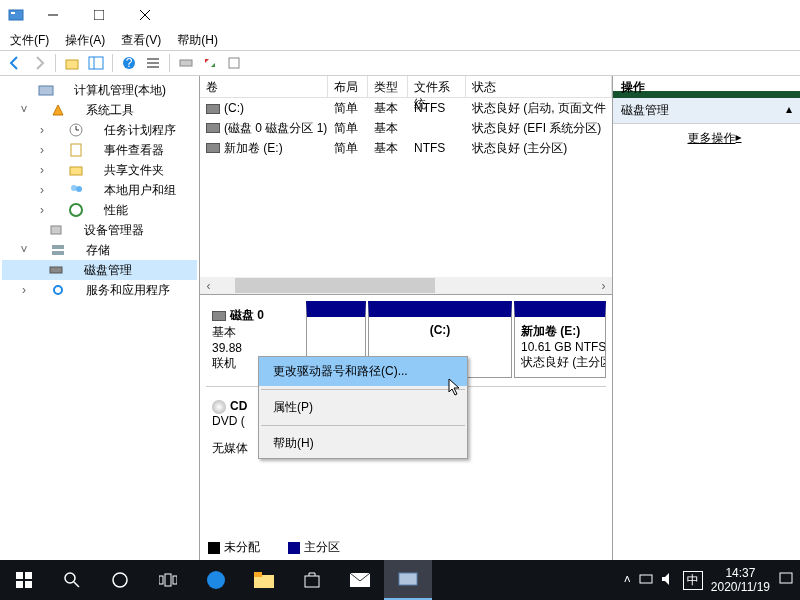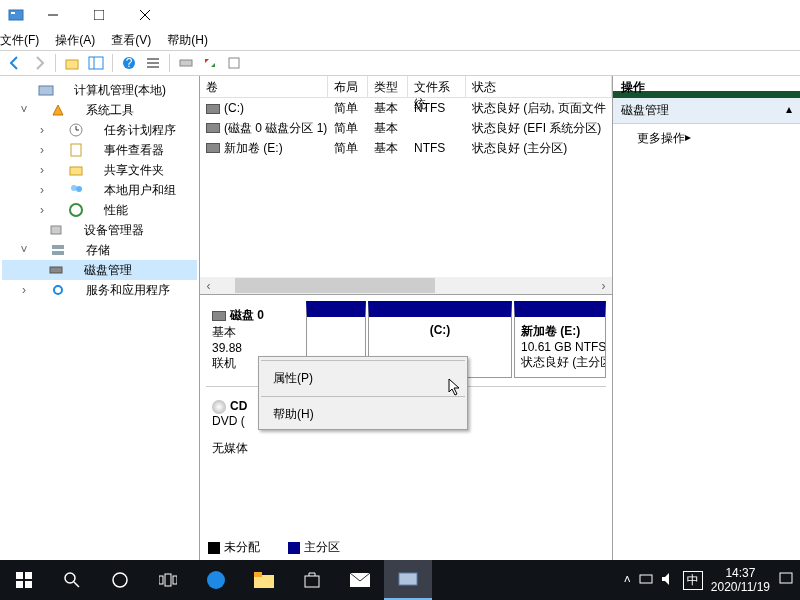--- a/index.html
+++ b/index.html
@@ -2,21 +2,21 @@
 <html><head>
 <meta charset="utf-8">
 <style>
 * { margin: 0; padding: 0; box-sizing: border-box; font-family: "Microsoft YaHei", sans-serif; font-size: 12px; }
 body { width: 800px; height: 600px; background: #fff; overflow: hidden; position: relative; }
 .titlebar { height: 30px; display: flex; align-items: center; padding: 0 0 0 8px; background: #fff; }
 .titlebar .icon { width: 16px; height: 16px; margin-right: 6px; }
 .titlebar .title { flex: 1; }
 .winbtn { width: 46px; height: 30px; display: flex; align-items: center; justify-content: center; }
 .winbtn svg { width: 10px; height: 10px; stroke: #000; fill: none; stroke-width: 1; }
-.menubar { height: 20px; display: flex; align-items: center; gap: 16px; }
+.menubar { height: 20px; display: flex; align-items: center; padding-left: 10px; gap: 16px; }
 .menubar span { }
 .toolbar { height: 26px; display: flex; align-items: center; border-top: 1px solid #d0d0d0; border-bottom: 1px solid #d0d0d0; background: #fff; padding: 0 4px; gap: 2px; }
 .tbtn { width: 22px; height: 22px; display: flex; align-items: center; justify-content: center; }
 .tbtn svg { width: 16px; height: 16px; }
 .sep { width: 1px; height: 18px; background: #d0d0d0; margin: 0 3px; }
 .main { display: flex; height: calc(100% - 30px - 20px - 26px - 40px); }
 .tree { width: 200px; border-right: 1px solid #a0a0a0; padding: 4px 2px; }
 .tree-item { display: flex; align-items: center; height: 20px; padding-left: 4px; gap: 20px; }
 .tree-item.sel { background: #cce8ff; }
 .tree .chv { width: 12px; display: inline-flex; justify-content: center; color: #666; }
@@ -40,21 +40,21 @@
 .part { border-top: 16px solid #00008b; border-left: 1px solid #999; border-right: 1px solid #999; border-bottom: 1px solid #999; padding: 6px; flex: 1; overflow: hidden; }
 .part.small { flex: 0 0 60px; }
 .part-label { font-weight: bold; white-space: nowrap; }
 .part-info { white-space: nowrap; }
 .legend { position: absolute; bottom: 4px; left: 8px; display: flex; gap: 28px; }
 .legend-item { display: flex; align-items: center; gap: 4px; }
 .legend-sq { width: 12px; height: 12px; }
 .actions { width: 187px; display: flex; flex-direction: column; }
 .actions-head { height: 22px; padding: 3px 8px; border-bottom: 7px solid #14532d; font-weight: bold; }
 .actions-sub { background: #e6eef7; padding: 4px 8px; border-bottom: 1px solid #d0d0d0; display: flex; justify-content: space-between; }
-.actions-item { padding: 6px 8px 6px 24px; display: flex; justify-content: flex-start; }
+.actions-item { padding: 6px 8px 6px 24px; display: flex; justify-content: center; text-decoration: underline; }
 .ctx-menu { position: absolute; left: 258px; top: 356px; width: 210px; background: #f0f0f0; border: 1px solid #a0a0a0; box-shadow: 2px 2px 3px rgba(0,0,0,0.3); z-index: 100; }
 .ctx-item { padding: 6px 14px; }
 .ctx-item.hover { background: #91c9f7; }
 .cursor { position: absolute; left: 448px; top: 378px; z-index: 200; pointer-events: none; }
 .cursor svg { width: 16px; height: 20px; }
 .taskbar { position: absolute; bottom: 0; left: 0; right: 0; height: 40px; background: #101318; display: flex; align-items: center; color: #fff; }
 .tb-item { width: 48px; height: 40px; display: flex; align-items: center; justify-content: center; }
 .tb-item.active { background: #3a3f4a; border-bottom: 2px solid #76b9ed; }
 .tray { margin-left: auto; display: flex; align-items: center; gap: 8px; padding-right: 6px; font-size: 11px; }
 .clock { text-align: center; line-height: 1.2; }
@@ -340,20 +340,21 @@
         <span>▴</span>
       </div>
     <div class="actions-item">
         <span>更多操作</span>
         <span>▸</span>
       </div>
   </div>
 </div>
 
 <div class="ctx-menu">
+  <div class="ctx-item hover">更改驱动器号和路径(C)...</div>
   <div style="height:1px;background:#c0c0c0;margin:3px 2px"></div>
   <div class="ctx-item">属性(P)</div>
   <div style="height:1px;background:#c0c0c0;margin:3px 2px"></div>
   <div class="ctx-item">帮助(H)</div>
 </div>
 
 <div class="cursor"><svg viewBox="0 0 16 20">
       <path d="M1 1 L1 14 L4 11 L7 17 L9 16 L6 10 L11 10 Z" fill="#fff" stroke="#000"></path>
     </svg></div>
 

